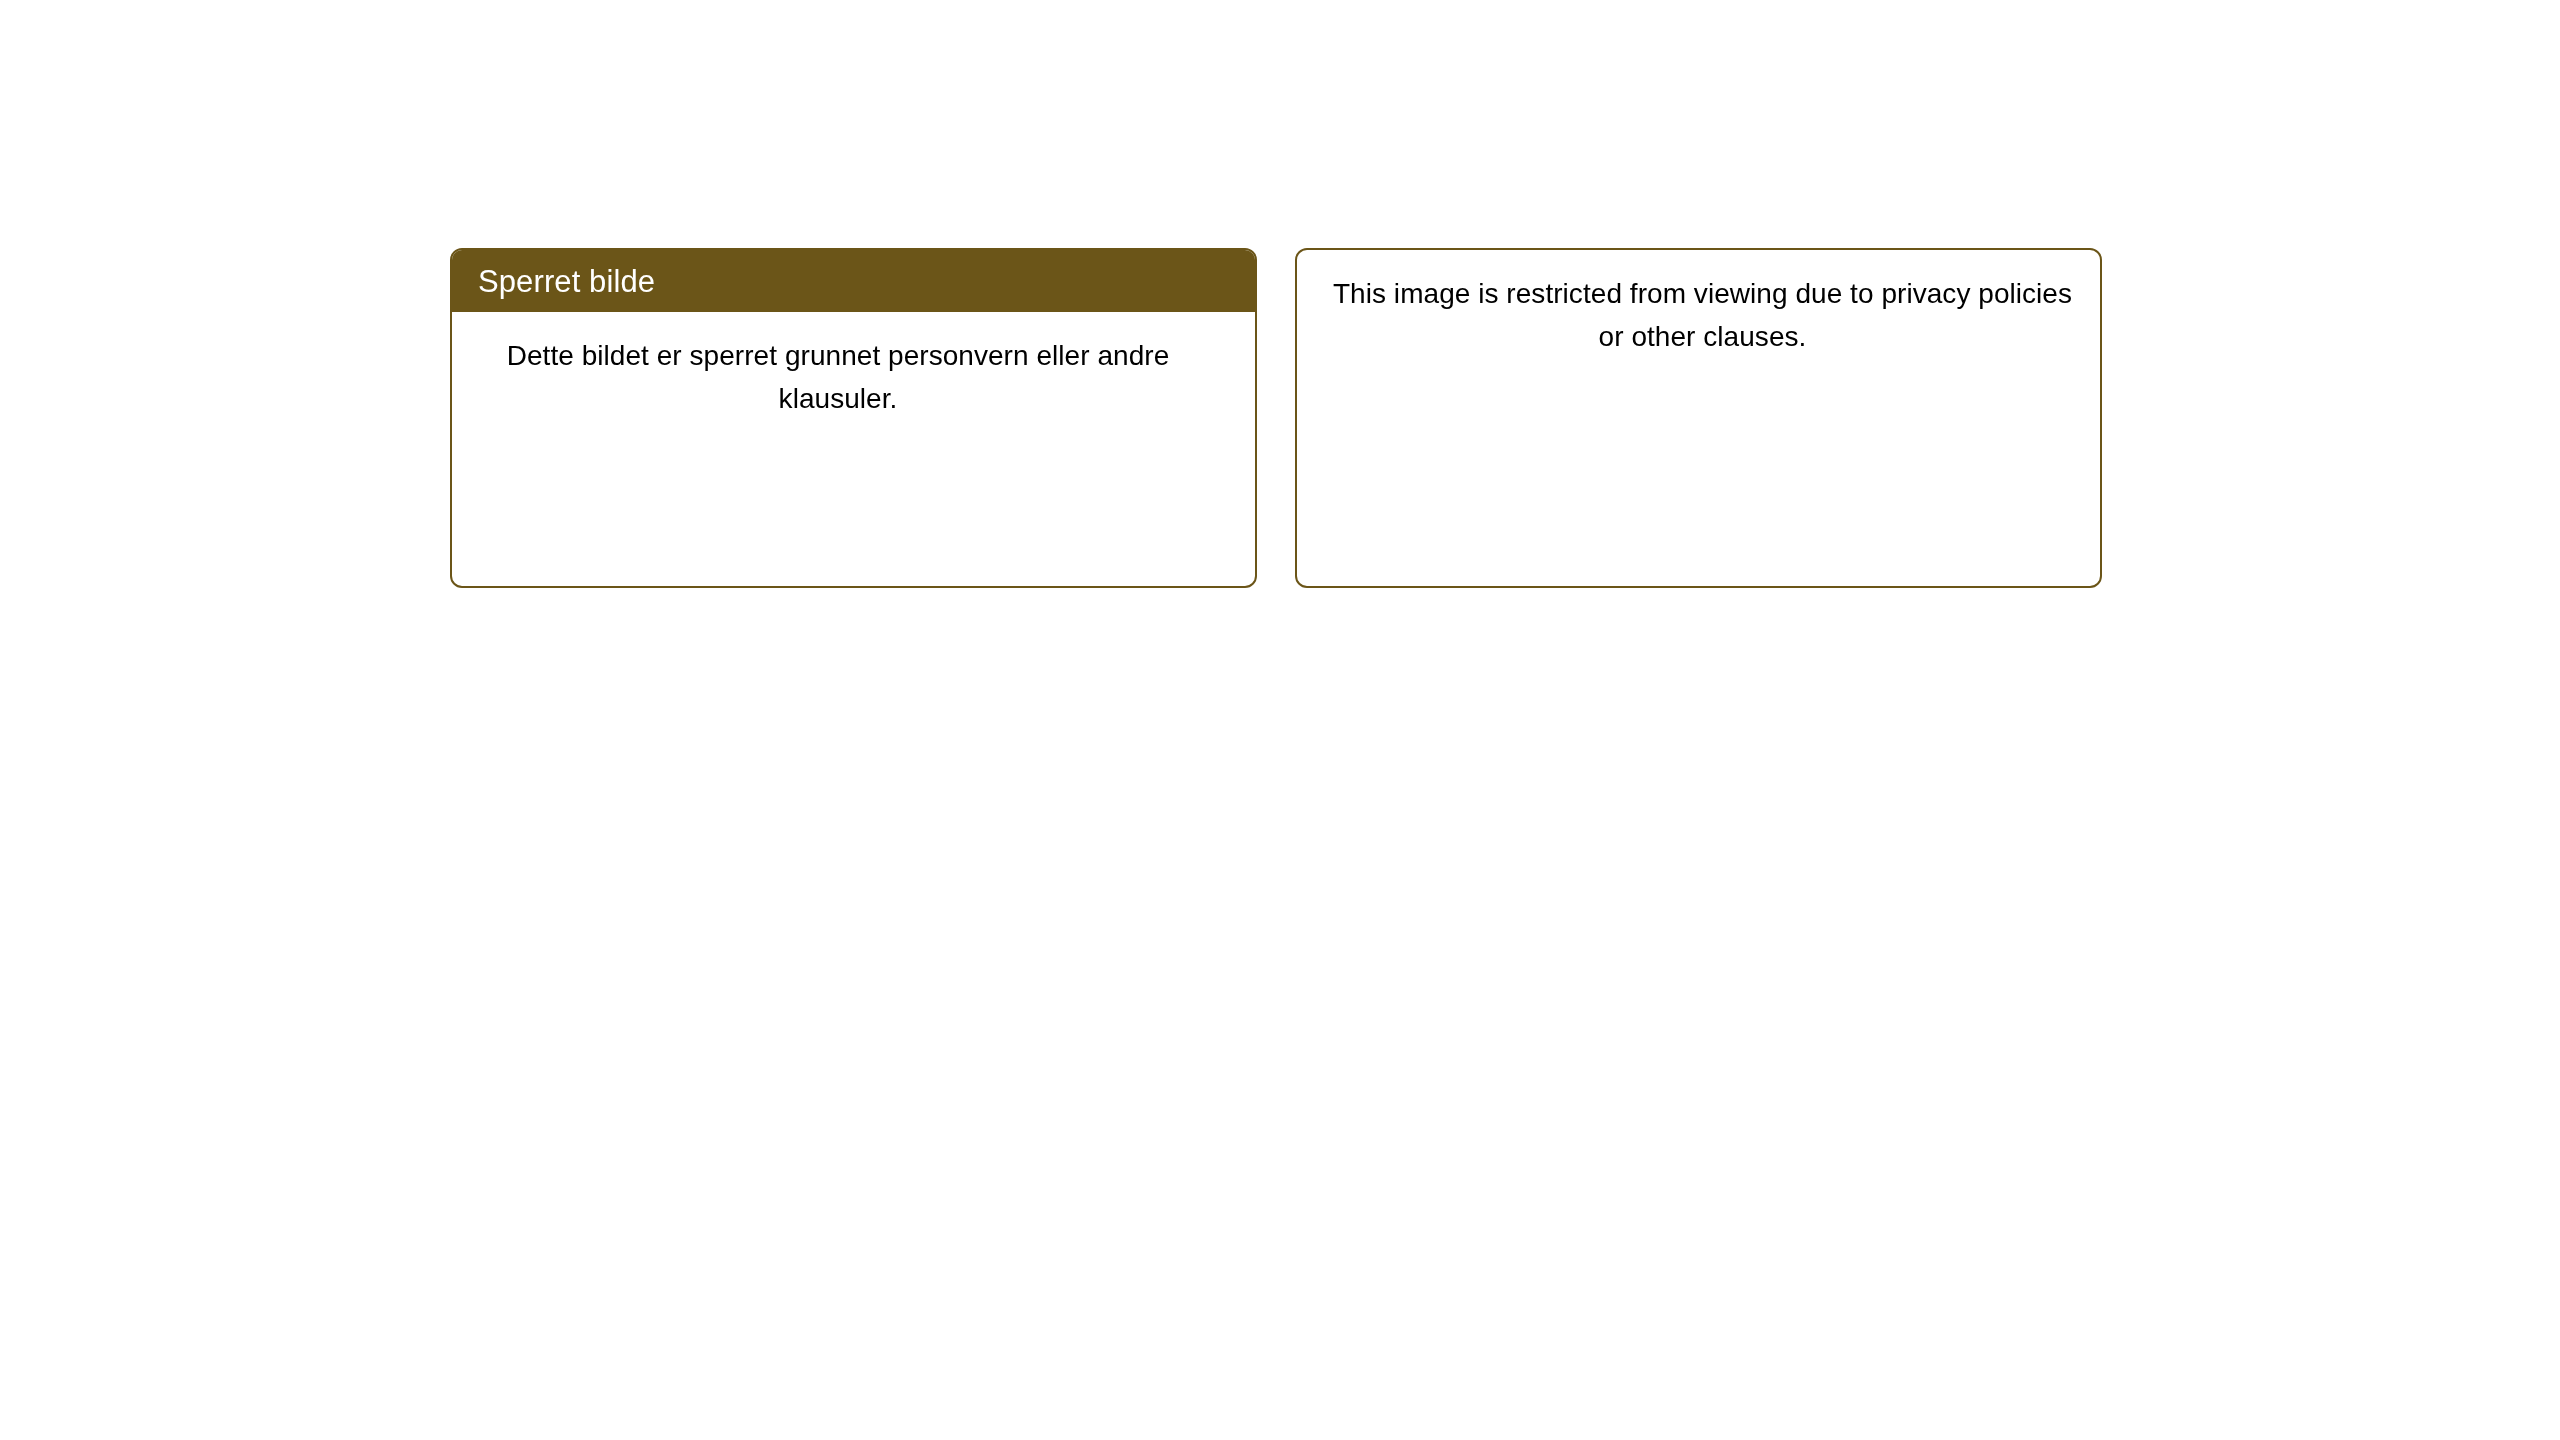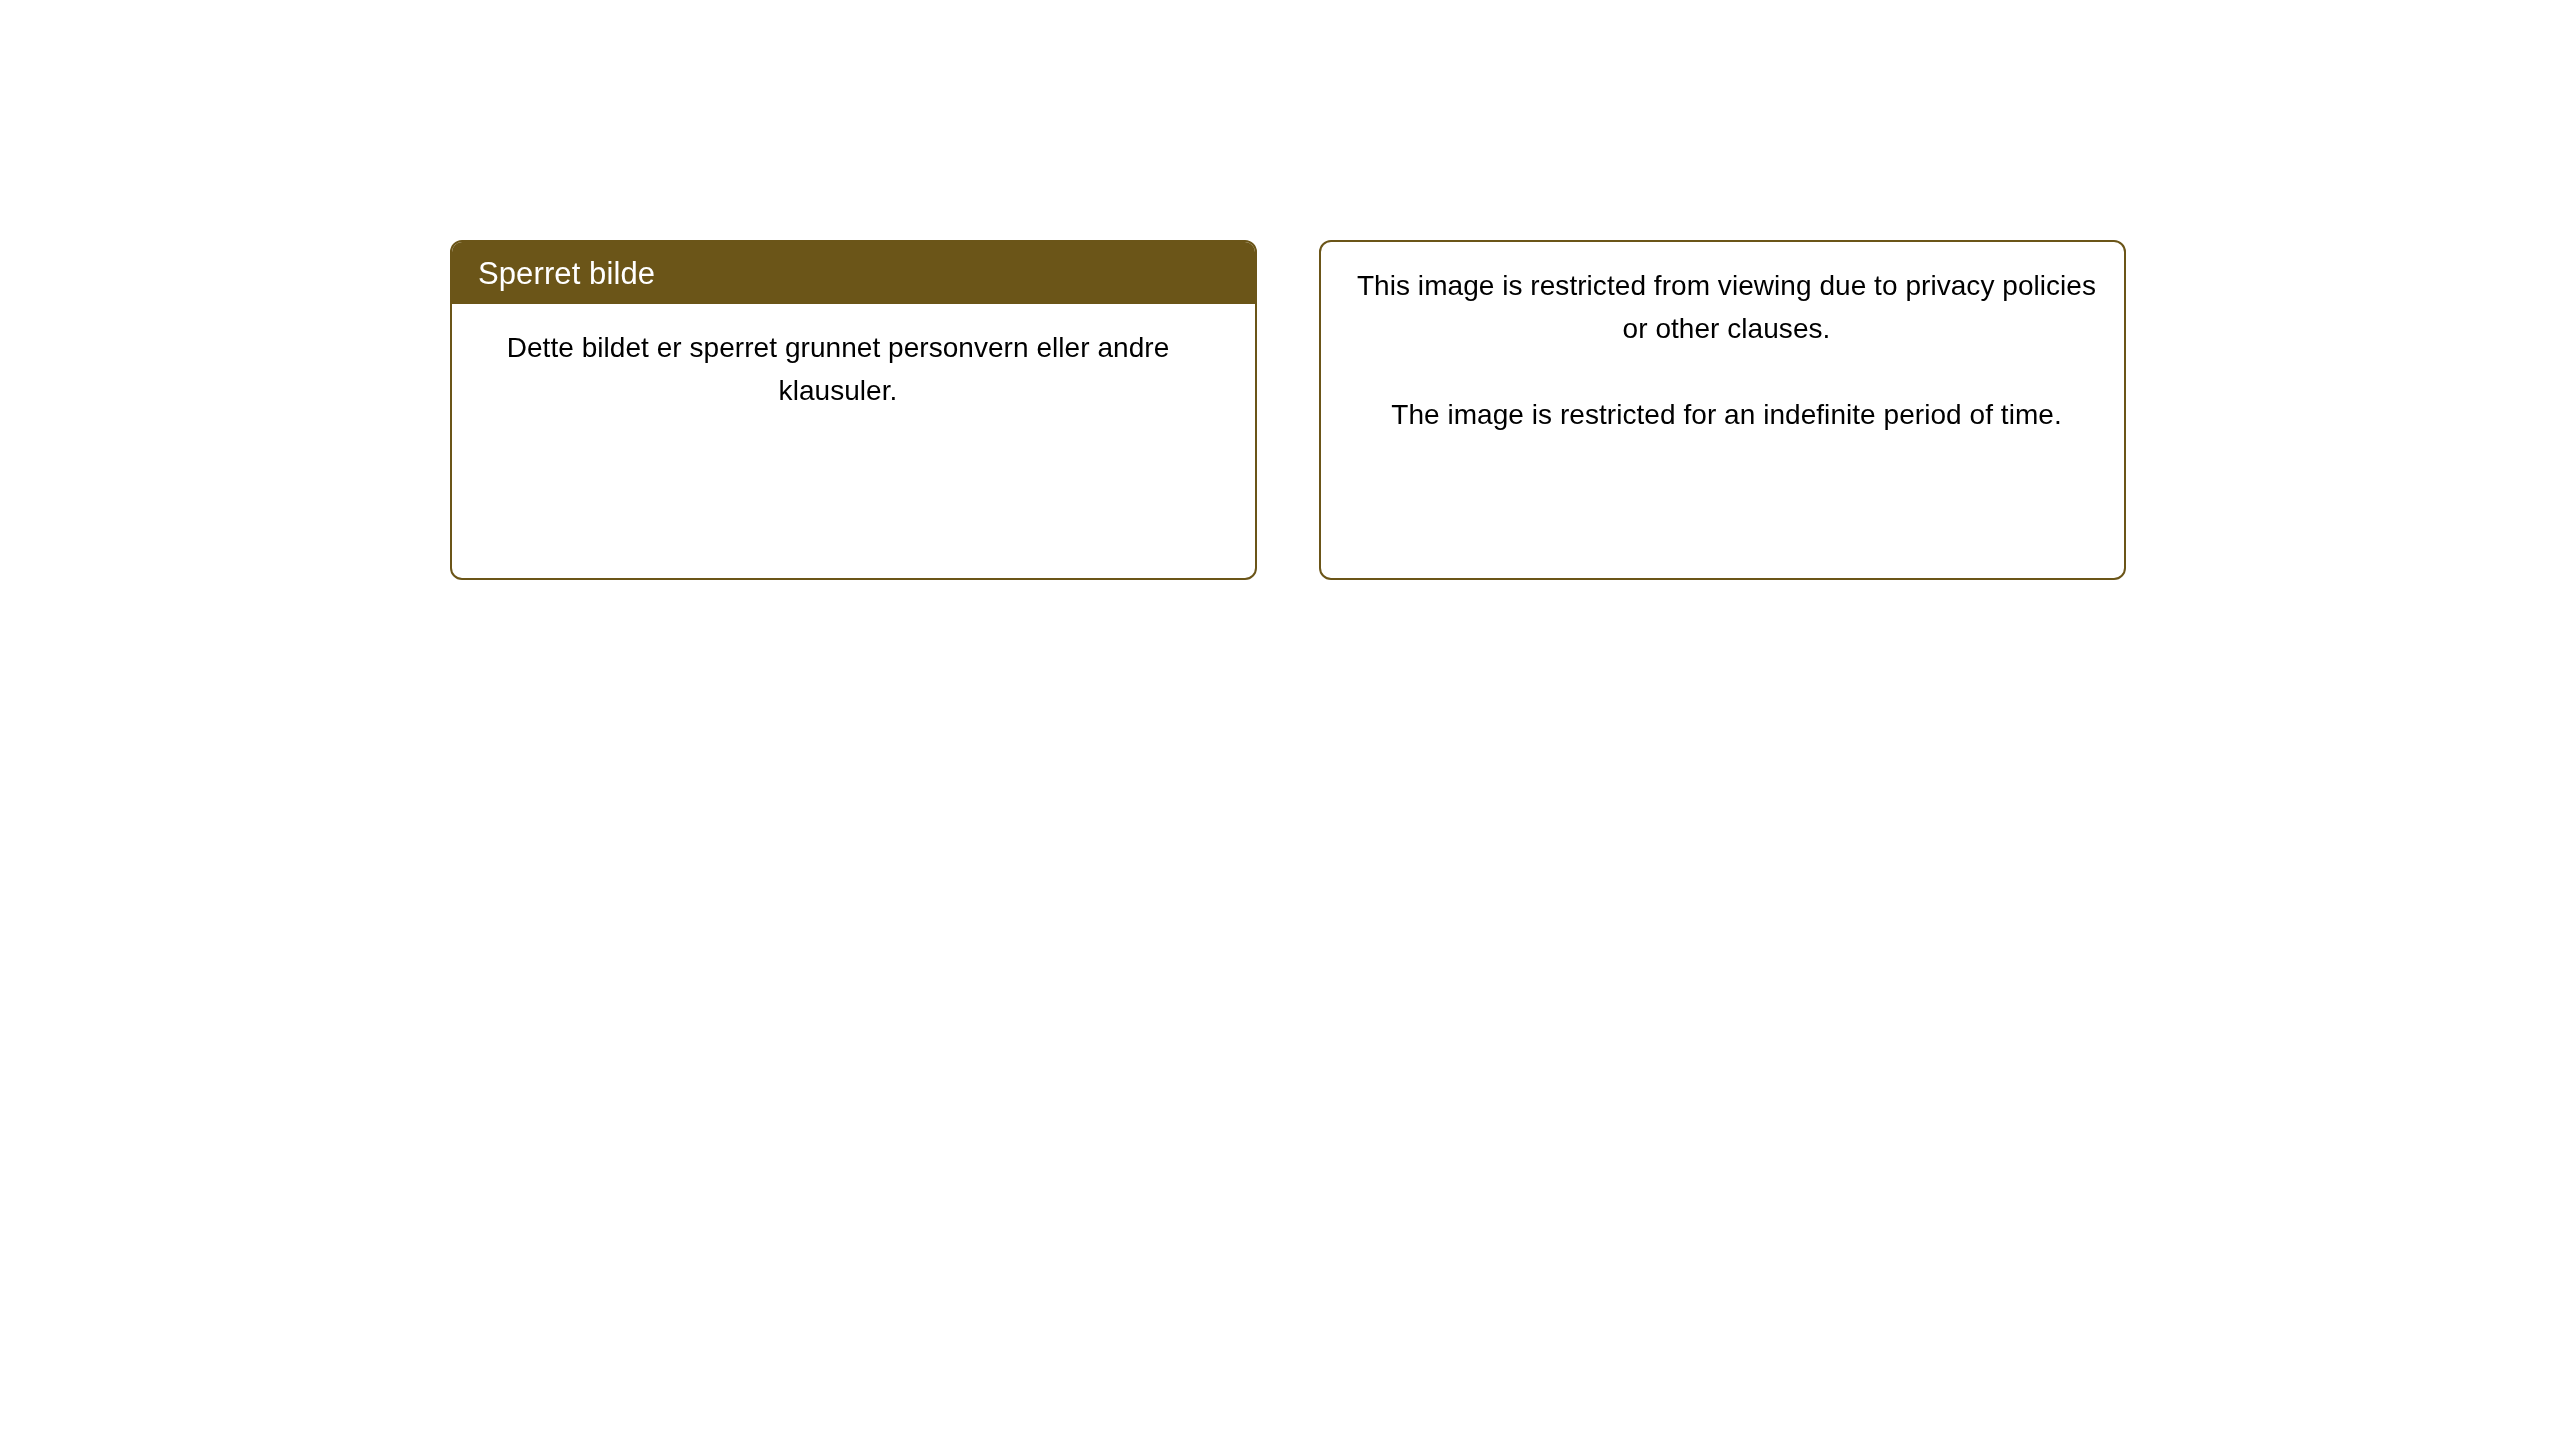--- a/index.html
+++ b/index.html
@@ -20,24 +20,24 @@
   .page {
     position: relative;
     width: 2560px;
     height: 1440px;
     background: #ffffff;
   }
 
   .notice-row {
     position: absolute;
     left: 450px;
-    top: 240px;
+    top: 248px;
     display: flex;
     align-items: flex-start;
-    gap: 62px;
+    gap: 38px;
   }
 
   .notice-card {
     background: #ffffff;
     border: 2px solid #6b5518;
     border-radius: 12px;
     box-sizing: border-box;
     overflow: hidden;
   }
 
@@ -109,19 +109,18 @@
         <span class="card-title">Sperret bilde</span>
       </div>
       <div class="card-body body-no">
         <p class="card-paragraph">Dette bildet er sperret grunnet personvern eller andre klausuler.</p>
       </div>
     </div>
 
     <div class="notice-card card-en">
       <div class="card-body body-en">
         <p class="card-paragraph">This image is restricted from viewing due to privacy policies or other clauses.</p>
-        <p class="card-paragraph">The image is restricted for an indefinite period of time.</p>
       </div>
     </div>
 
   </div>
 
 </div>
 
 </body></html>

